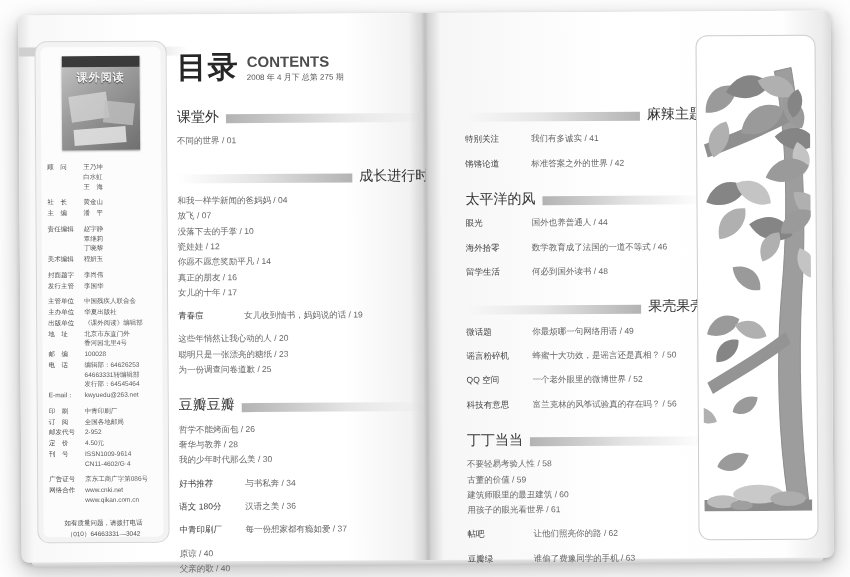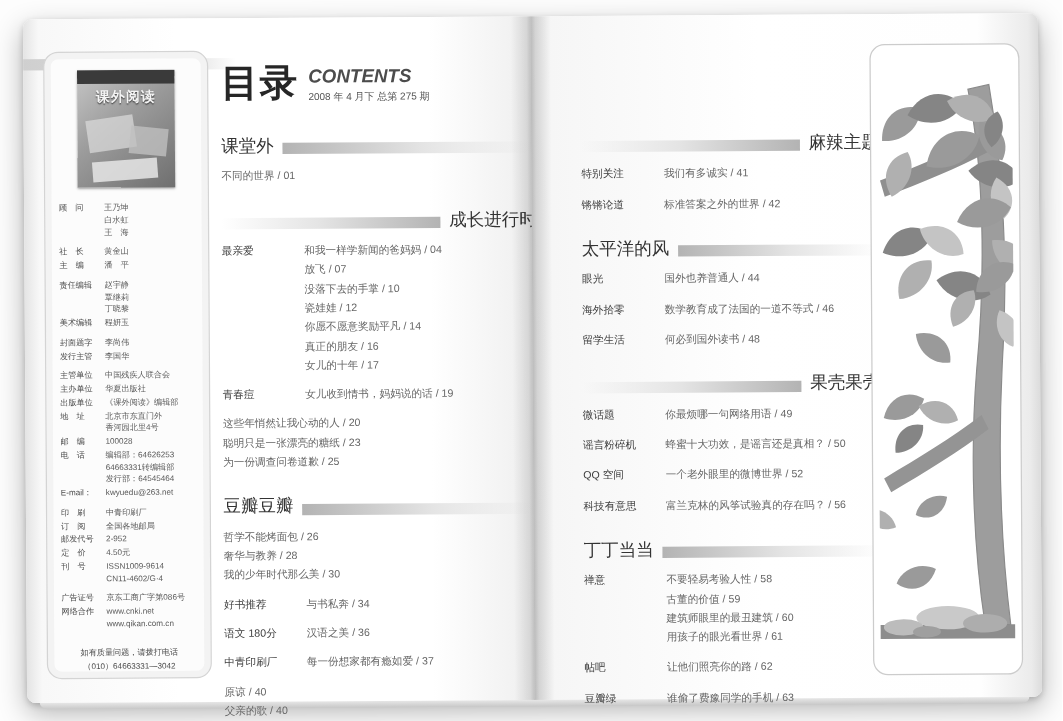--- a/index.html
+++ b/index.html
@@ -67,21 +67,21 @@
   .mh-value{flex:1;white-space:pre-line;color:#5a5a5a;}
   .side-note{
     margin-top:12px;text-align:center;font-size:6.5px;line-height:1.7;
     color:#4c4c4c;white-space:pre-line;
   }
   
   .toc-header{position:absolute;left:158px;top:38px;}
   .toc-header .row{display:flex;align-items:flex-start;}
   .toc-title{font-size:30px;font-weight:bold;color:#262626;line-height:1;letter-spacing:1px;}
   .toc-sub{margin-left:8px;padding-top:2px;}
-  .toc-contents{font-size:15px;font-weight:bold;font-style:italic;color:#4c4c4c;line-height:1;}
+  .toc-contents{font-size:15px;font-weight:bold;color:#4c4c4c;line-height:1;}
   .toc-issue{font-size:8px;color:#555;margin-top:3px;}
   
   .content{position:absolute;}
   .content-left{left:158px;top:95px;width:252px;}
   .content-right{left:40px;top:95px;width:238px;}
   .sec{display:flex;align-items:flex-end;margin:0 0 9px;}
   .sec-title{font-size:14px;font-weight:normal;color:#333;line-height:1.1;white-space:nowrap;}
   .sec-bar{flex:1;height:9px;margin-bottom:1px;}
   .sec.align-left .sec-bar{margin-left:7px;background:linear-gradient(to right,#b3b3b3,#e4e4e4 55%,rgba(230,230,230,0));}
   .sec.align-right .sec-bar{margin-right:7px;background:linear-gradient(to left,#b3b3b3,#e4e4e4 55%,rgba(230,230,230,0));}
@@ -237,21 +237,20 @@
                 <div class="gitem">不同的世界 / 01</div>
               </div>
             </div>
           </div>
           <div class="sec-wrap">
             <div class="sec align-right">
               <span class="sec-bar"></span>
               <span class="sec-title">成长进行时</span>
             </div>
             <div class="group">
-              <div class="glabel">最亲爱</div>
               <div class="gitems">
                 <div class="gitem">和我一样学新闻的爸妈妈 / 04</div>
                 <div class="gitem">放飞 / 07</div>
                 <div class="gitem">没落下去的手掌 / 10</div>
                 <div class="gitem">瓷娃娃 / 12</div>
                 <div class="gitem">你愿不愿意奖励平凡 / 14</div>
                 <div class="gitem">真正的朋友 / 16</div>
                 <div class="gitem">女儿的十年 / 17</div>
               </div>
             </div>
@@ -382,21 +381,20 @@
                 <div class="gitem">富兰克林的风筝试验真的存在吗？ / 56</div>
               </div>
             </div>
           </div>
           <div class="sec-wrap">
             <div class="sec align-left">
               <span class="sec-title">丁丁当当</span>
               <span class="sec-bar"></span>
             </div>
             <div class="group">
-              <div class="glabel">禅意</div>
               <div class="gitems">
                 <div class="gitem">不要轻易考验人性 / 58</div>
                 <div class="gitem">古董的价值 / 59</div>
                 <div class="gitem">建筑师眼里的最丑建筑 / 60</div>
                 <div class="gitem">用孩子的眼光看世界 / 61</div>
               </div>
             </div>
             <div class="group">
               <div class="glabel">帖吧</div>
               <div class="gitems">

